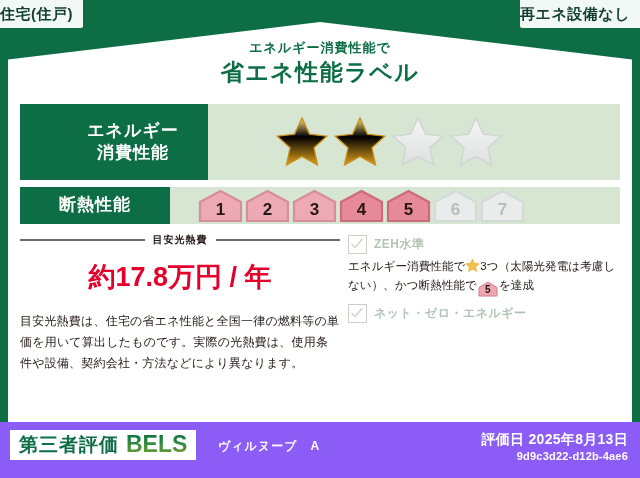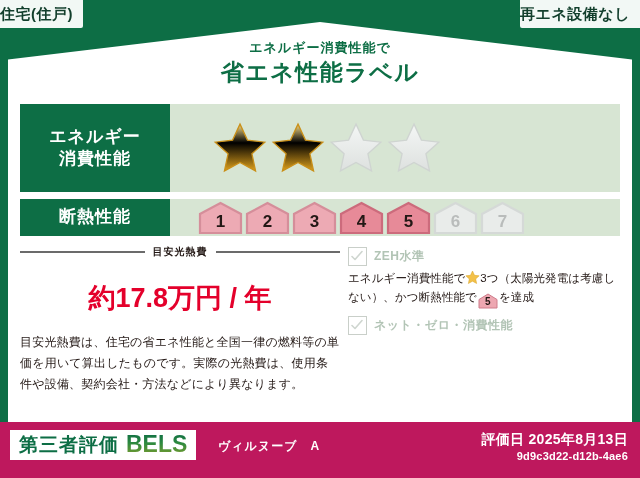--- a/index.html
+++ b/index.html
@@ -58,21 +58,21 @@
     background:#0d6e45;color:#ffffff;
     display:flex;flex-direction:column;align-items:center;justify-content:center;
     font-weight:bold;font-size:17px;line-height:1.3;letter-spacing:1px;
     text-align:center;
   }
   .perf-value{
     flex:1;background:#d7e5d3;
     display:flex;align-items:center;
     padding-left:14px;
   }
-  #row-energy .perf-label,#row-energy .perf-value{height:88px;}
+  #row-energy .perf-label,#row-energy .perf-value{height:76px;padding-left:38px;}
   #row-insul .perf-label,#row-insul .perf-value{height:37px;}
 
   
   .stars{display:flex;align-items:center;gap:2px;margin-left:28px;}
   .star{width:56px;height:54px;display:block;}
 
   
   .chips{display:flex;align-items:center;gap:2px;margin-left:14px;}
   .chip{
     position:relative;width:45px;height:34px;
@@ -92,21 +92,21 @@
   #lower-right{flex:1;padding-left:8px;padding-top:2px;}
 
   #cost-head{
     display:flex;align-items:center;justify-content:space-between;gap:8px;
     color:#231815;font-weight:bold;font-size:10px;letter-spacing:1px;
   }
   #cost-head .rule{flex:1;height:2px;background:#6b6b6b;}
   #cost-value{
     text-align:center;color:#e4002b;
     font-weight:bold;font-size:27px;letter-spacing:0px;
-    margin-top:21px;
+    margin-top:12px;
   }
   #cost-note{
     margin-top:16px;color:#231815;font-size:12px;line-height:1.75;
     letter-spacing:0.2px;
   }
 
   .zeh-line{display:flex;align-items:center;gap:7px;margin-bottom:3px;}
   .zeh-box{
     width:17px;height:17px;flex:0 0 17px;
     border:1px solid #c9cfc9;background:#fff;
@@ -125,21 +125,21 @@
   }
   .inline-chip svg{position:absolute;inset:0;width:100%;height:100%;}
   .inline-chip b{
     position:relative;z-index:2;display:block;text-align:center;
     font-size:10px;line-height:18px;color:#231815;
   }
 
   
   #footer{
     position:absolute;left:0;right:0;bottom:0;height:56px;
-    background:#be185d;
+    background:#8b5cf6;
   }
   #bels-plate{
     position:absolute;left:10px;top:8px;
     background:#ffffff;padding:3px 9px 4px 9px;
     display:flex;align-items:center;gap:7px;
   }
   #bels-jp{font-weight:bold;font-size:19px;color:#0d6e45;letter-spacing:1px;line-height:1;}
   #bels-en{font-weight:bold;font-size:23px;line-height:1;letter-spacing:0px;
     background:linear-gradient(180deg,#0d6e45 0%,#2f8a3f 45%,#7a9c2e 100%);
     -webkit-background-clip:text;background-clip:text;color:transparent;}
@@ -304,21 +304,21 @@
             </svg><b>5</b>
           </span><span>を達成</span>
         </div>
 
         <div class="zeh-line">
           <span class="zeh-box">
             <svg viewBox="0 0 12 12" aria-hidden="true">
                 <path d="M1 6.5 L4 9.5 L11 1.5" fill="none" stroke="#cfd6d0" stroke-width="1.6" stroke-linecap="round" stroke-linejoin="round"></path>
               </svg>
           </span>
-          <span class="zeh-title">ネット・ゼロ・消費性能</span>
+          <span class="zeh-title">ネット・ゼロ・エネルギー</span>
         </div>
 
       </div>
     </div>
   </div>
 
   <div id="footer">
     <div id="bels-plate">
       <span id="bels-jp">第三者評価</span>
       <span id="bels-en">BELS</span>

